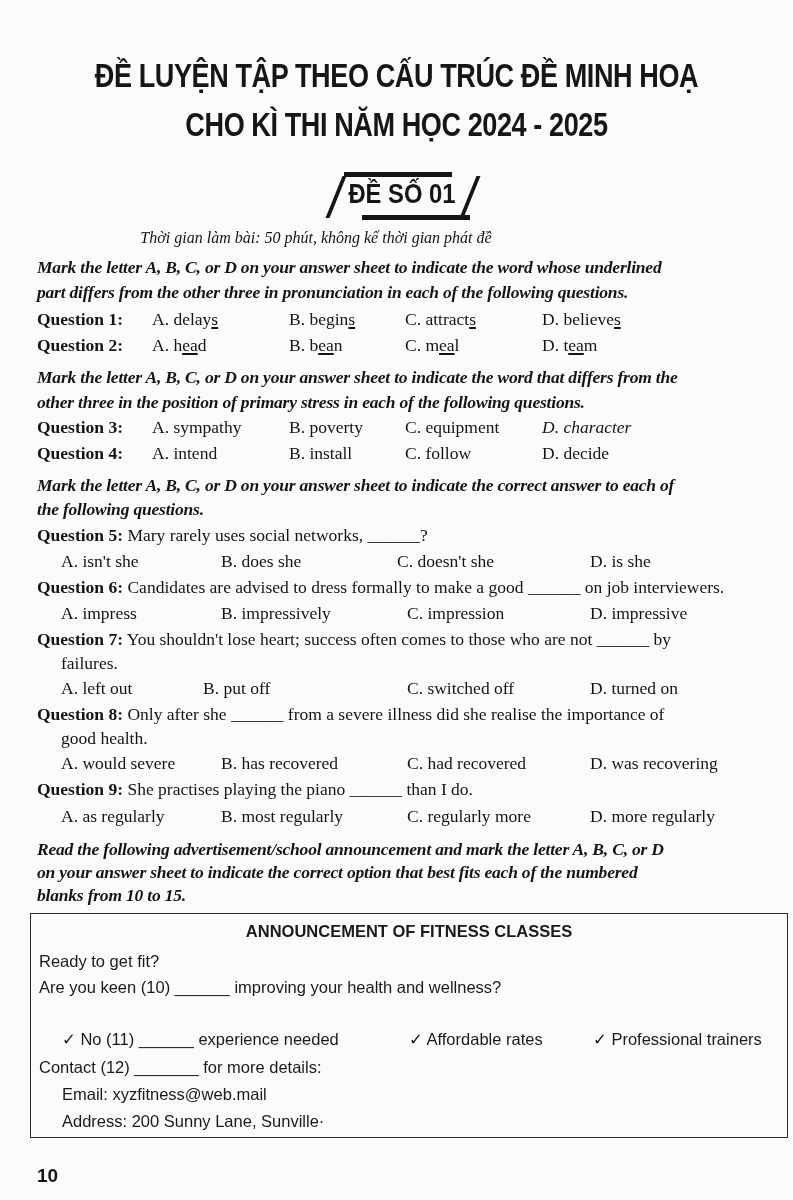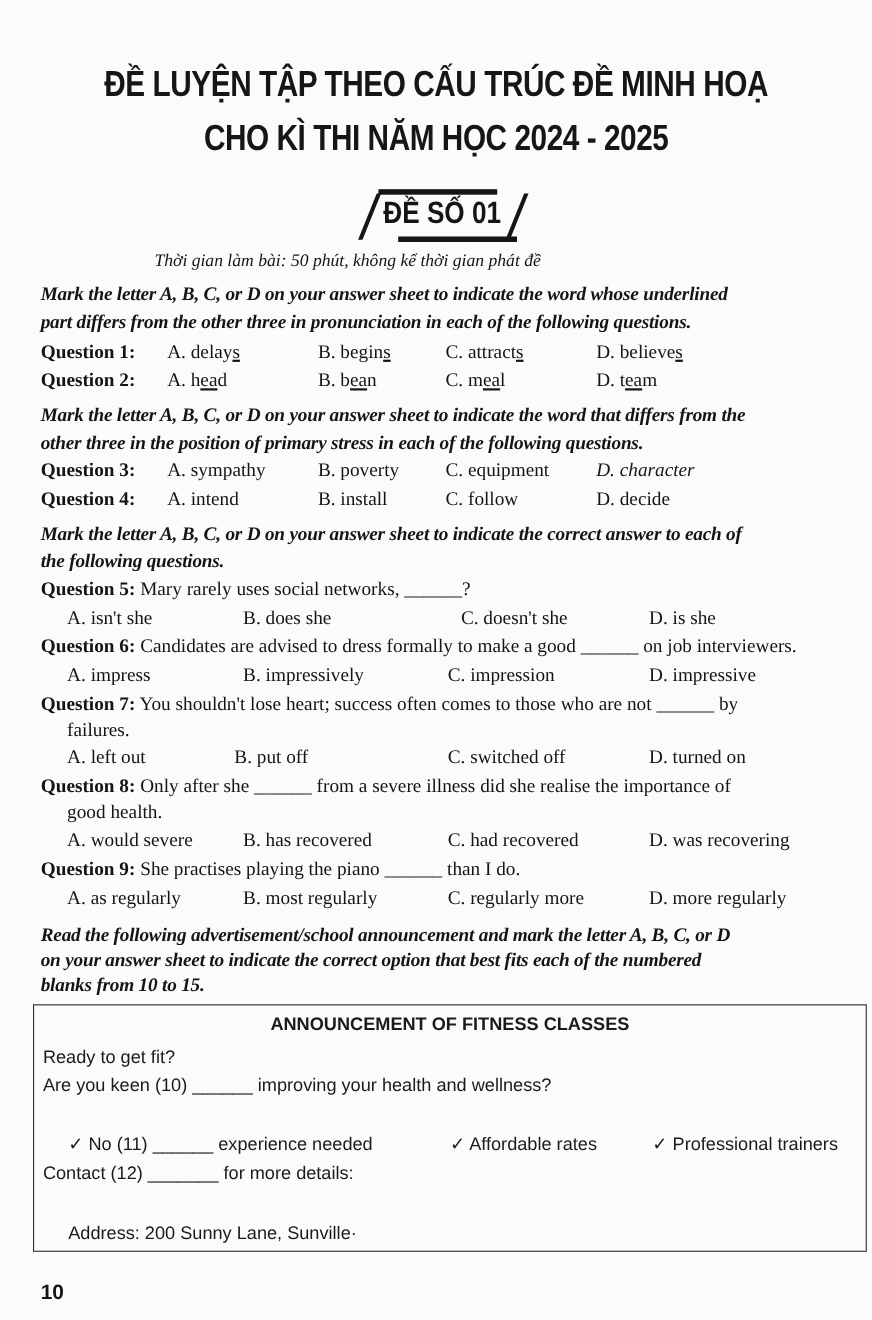--- a/index.html
+++ b/index.html
@@ -97,37 +97,37 @@
   <span class="opt" style="left:505px;">D. decide</span>
 </div>
 
 <div class="instr justify" style="top:473px;">Mark the letter A, B, C, or D on your answer sheet to indicate the correct answer to each of</div>
 <div class="instr" style="top:497px;">the following questions.</div>
 
 <div class="qtext" style="top:523px;"><b>Question 5:</b> <span>Mary rarely uses social networks, ______?</span></div>
 <div class="row" style="top:549px;">
   <span class="opt" style="left:24px;">A. isn't she</span>
   <span class="opt" style="left:184px;">B. does she</span>
-  <span class="opt" style="left:382px;">C. doesn't she</span>
+  <span class="opt" style="left:360px;">C. doesn't she</span>
   <span class="opt" style="left:553px;">D. is she</span>
 </div>
 
 <div class="qtext" style="top:575px;"><b>Question 6:</b> <span>Candidates are advised to dress formally to make a good ______ on job interviewers.</span></div>
 <div class="row" style="top:601px;">
   <span class="opt" style="left:24px;">A. impress</span>
   <span class="opt" style="left:184px;">B. impressively</span>
   <span class="opt" style="left:370px;">C. impression</span>
   <span class="opt" style="left:553px;">D. impressive</span>
 </div>
 
 <div class="qtext justified" style="top:627px;"><b>Question 7:</b> <span>You shouldn't lose heart; success often comes to those who are not ______ by</span></div>
 <div class="qtext cont" style="top:651px;">failures.</div>
 <div class="row" style="top:676px;">
   <span class="opt" style="left:24px;">A. left out</span>
-  <span class="opt" style="left:176px;">B. put off</span>
+  <span class="opt" style="left:166px;">B. put off</span>
   <span class="opt" style="left:370px;">C. switched off</span>
   <span class="opt" style="left:553px;">D. turned on</span>
 </div>
 
 <div class="qtext justified" style="top:702px;"><b>Question 8:</b> <span>Only after she ______ from a severe illness did she realise the importance of</span></div>
 <div class="qtext cont" style="top:726px;">good health.</div>
 <div class="row" style="top:751px;">
   <span class="opt" style="left:24px;">A. would severe</span>
   <span class="opt" style="left:184px;">B. has recovered</span>
   <span class="opt" style="left:370px;">C. had recovered</span>
@@ -147,16 +147,17 @@
 <div class="instr" style="top:883px;">blanks from 10 to 15.</div>
 
 <div class="box">
   <div class="bh">ANNOUNCEMENT OF FITNESS CLASSES</div>
   <div class="bl" style="top:38px;">Ready to get fit?</div>
   <div class="bl" style="top:64px;">Are you keen (10) ______ improving your health and wellness?</div>
   <div class="bl" style="top:116px; left:31px;">✓ No (11) ______ experience needed</div>
   <div class="bl" style="top:116px; left:378px;">✓ Affordable rates</div>
   <div class="bl" style="top:116px; left:562px;">✓ Professional trainers</div>
   <div class="bl" style="top:144px;text-align:center;">Contact (12) _______ for more details:</div>
+  <div class="bl" style="top:171px; left:31px;">Email: xyzfitness@web.mail</div>
   <div class="bl" style="top:198px; left:31px;">Address: 200 Sunny Lane, Sunville·</div>
 </div>
 
 <div class="pagenum">10</div>
 
 </body></html>

